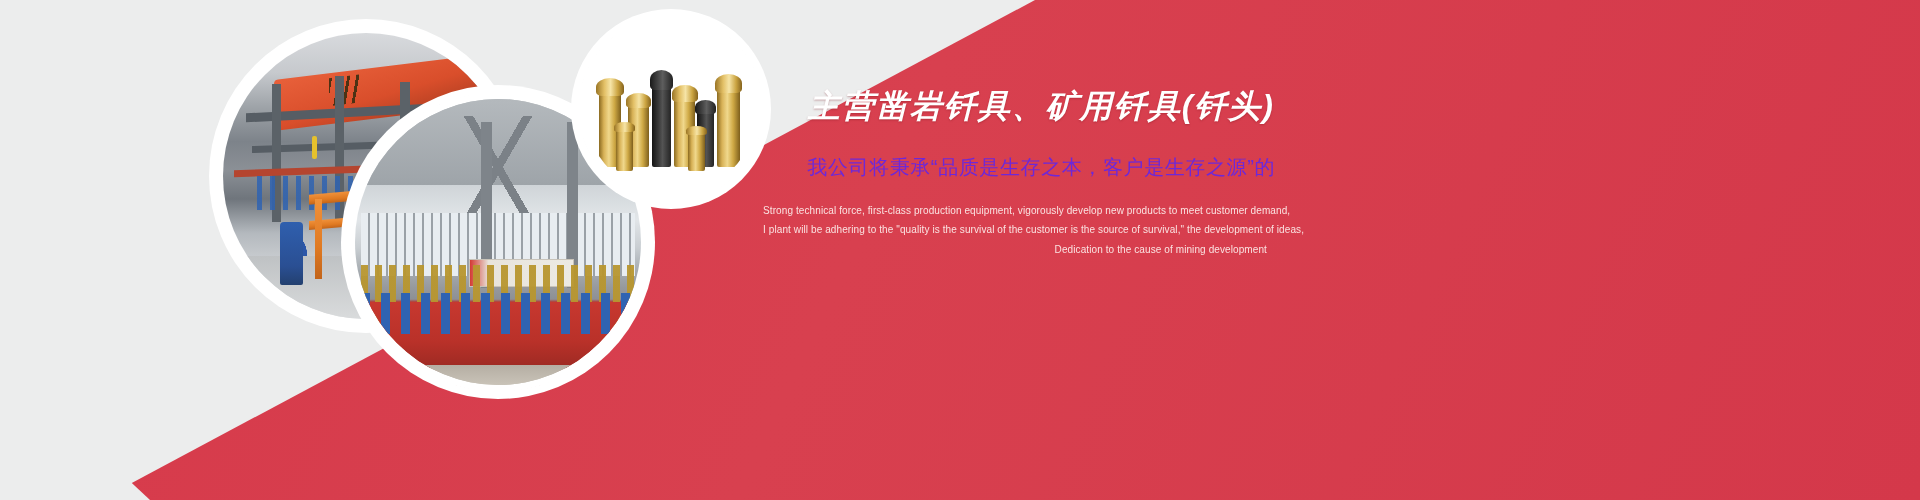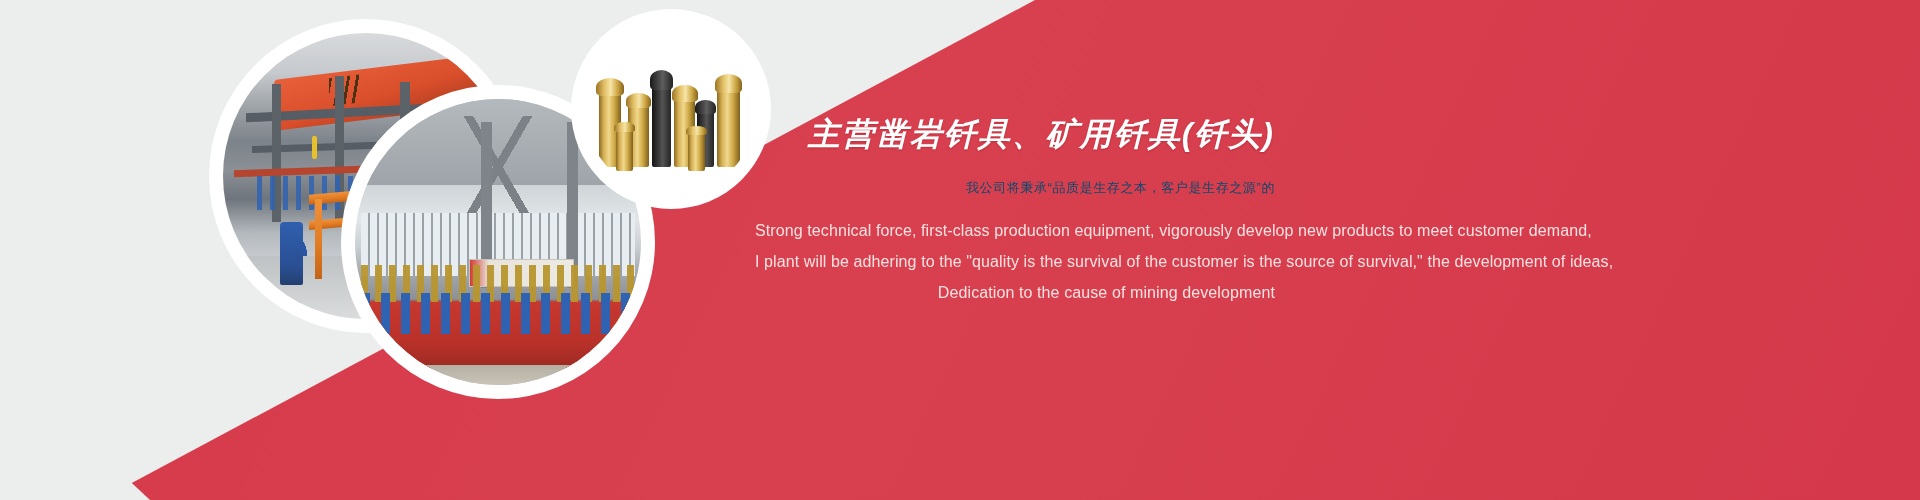--- a/index.html
+++ b/index.html
@@ -235,50 +235,50 @@
   }
   .photo-bits .dark.head::before {
     background: linear-gradient(90deg, #1a1a1a 0%, #4a4a4a 40%, #5e5e5e 55%, #222 100%);
   }
 
   
   .text-block {
     position: absolute;
     z-index: 8;
     right: 645px;
-    top: 116px;
+    top: 88px;
     width: 520px;
     text-align: right;
     color: #ffffff;
   }
   .headline {
     font-size: 32px;
     font-weight: bold;
     font-style: italic;
     letter-spacing: 2px;
     line-height: 1.15;
     white-space: nowrap;
     text-shadow: 0 1px 2px rgba(120,20,28,.35);
     margin: 0 0 22px 0;
   }
   .cn-lines {
-    font-size: 13px;
+    font-size: 20px;
     line-height: 2.0;
     letter-spacing: .6px;
-    color: #0c4a6e;
+    color: #6d28d9;
     margin: 0 0 14px 0;
   }
   .cn-lines p { margin: 0; white-space: nowrap; }
 
   .en-lines {
-    font-size: 16px;
+    font-size: 10px;
     line-height: 1.95;
     letter-spacing: .1px;
     color: #fbe2e1;
-    margin: 0;
+    margin: 8px;
   }
   .en-lines p { margin: 0; white-space: nowrap; }
 </style>
 </head>
 <body>
 
 <div id="banner">
 
   <div class="red-band-soft"></div>
   <div class="bl-wedge"></div>

